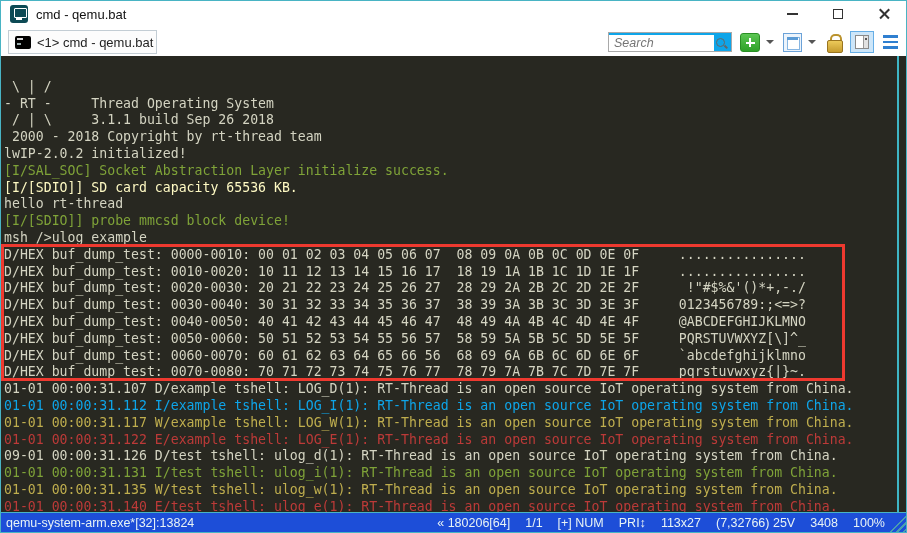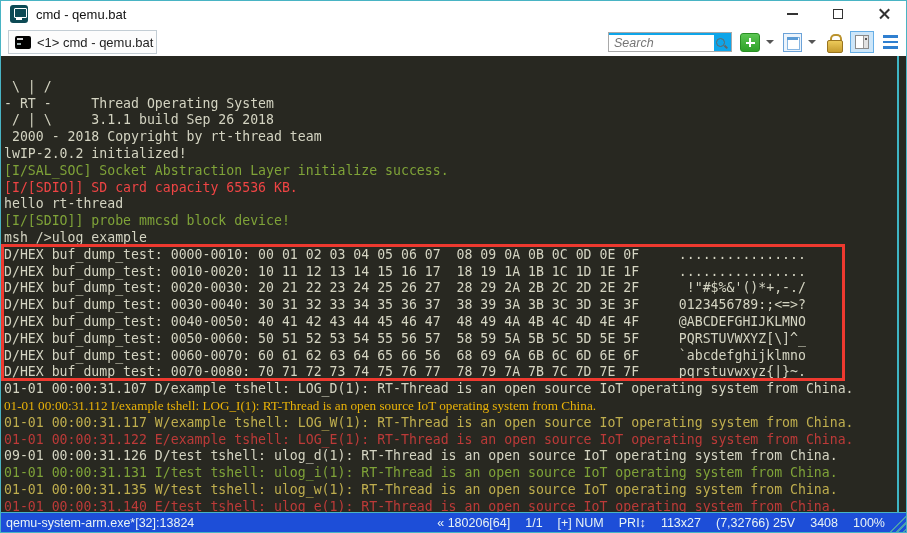--- a/index.html
+++ b/index.html
@@ -114,34 +114,34 @@
 </div>
 
 <div class="terminal">
     <div class="tline" style="color: rgb(212, 212, 194);"></div>
     <div class="tline" style="color: rgb(212, 212, 194);"> \ | /</div>
     <div class="tline" style="color: rgb(212, 212, 194);">- RT -     Thread Operating System</div>
     <div class="tline" style="color: rgb(212, 212, 194);"> / | \     3.1.1 build Sep 26 2018</div>
     <div class="tline" style="color: rgb(212, 212, 194);"> 2000 - 2018 Copyright by rt-thread team</div>
     <div class="tline" style="color: rgb(212, 212, 194);">lwIP-2.0.2 initialized!</div>
     <div class="tline" style="color: rgb(127, 163, 56);">[I/SAL_SOC] Socket Abstraction Layer initialize success.</div>
-    <div class="tline" style="color: #ef4444;">[I/[SDIO]] SD card capacity 65536 KB.</div>
+    <div class="tline" style="color: #fef9c3;">[I/[SDIO]] SD card capacity 65536 KB.</div>
     <div class="tline" style="color: rgb(212, 212, 194);">hello rt-thread</div>
     <div class="tline" style="color: rgb(127, 163, 56);">[I/[SDIO]] probe mmcsd block device!</div>
     <div class="tline" style="color: rgb(212, 212, 194);">msh /&gt;ulog example</div>
     <div class="tline" style="color: rgb(212, 212, 194);">D/HEX buf_dump_test: 0000-0010: 00 01 02 03 04 05 06 07  08 09 0A 0B 0C 0D 0E 0F     ................</div>
     <div class="tline" style="color: rgb(212, 212, 194);">D/HEX buf_dump_test: 0010-0020: 10 11 12 13 14 15 16 17  18 19 1A 1B 1C 1D 1E 1F     ................</div>
     <div class="tline" style="color: rgb(212, 212, 194);">D/HEX buf_dump_test: 0020-0030: 20 21 22 23 24 25 26 27  28 29 2A 2B 2C 2D 2E 2F      !"#$%&amp;'()*+,-./</div>
     <div class="tline" style="color: rgb(212, 212, 194);">D/HEX buf_dump_test: 0030-0040: 30 31 32 33 34 35 36 37  38 39 3A 3B 3C 3D 3E 3F     0123456789:;&lt;=&gt;?</div>
     <div class="tline" style="color: rgb(212, 212, 194);">D/HEX buf_dump_test: 0040-0050: 40 41 42 43 44 45 46 47  48 49 4A 4B 4C 4D 4E 4F     @ABCDEFGHIJKLMNO</div>
     <div class="tline" style="color: rgb(212, 212, 194);">D/HEX buf_dump_test: 0050-0060: 50 51 52 53 54 55 56 57  58 59 5A 5B 5C 5D 5E 5F     PQRSTUVWXYZ[\]^_</div>
     <div class="tline" style="color: rgb(212, 212, 194);">D/HEX buf_dump_test: 0060-0070: 60 61 62 63 64 65 66 56  68 69 6A 6B 6C 6D 6E 6F     `abcdefghijklmno</div>
     <div class="tline" style="color: rgb(212, 212, 194);">D/HEX buf_dump_test: 0070-0080: 70 71 72 73 74 75 76 77  78 79 7A 7B 7C 7D 7E 7F     pqrstuvwxyz{|}~.</div>
     <div class="tline" style="color: rgb(212, 212, 194);">01-01 00:00:31.107 D/example tshell: LOG_D(1): RT-Thread is an open source IoT operating system from China.</div>
-    <div class="tline" style="color: #eab308; font-family: Liberation Serif, serif;">01-01 00:00:31.112 I/example tshell: LOG_I(1): RT-Thread is an open source IoT operating system from China.</div>
+    <div class="tline" style="color: #0ea5e9;">01-01 00:00:31.112 I/example tshell: LOG_I(1): RT-Thread is an open source IoT operating system from China.</div>
     <div class="tline" style="color: rgb(191, 174, 78);">01-01 00:00:31.117 W/example tshell: LOG_W(1): RT-Thread is an open source IoT operating system from China.</div>
     <div class="tline" style="color: rgb(188, 58, 56);">01-01 00:00:31.122 E/example tshell: LOG_E(1): RT-Thread is an open source IoT operating system from China.</div>
     <div class="tline" style="color: rgb(212, 212, 194);">09-01 00:00:31.126 D/test tshell: ulog_d(1): RT-Thread is an open source IoT operating system from China.</div>
     <div class="tline" style="color: rgb(127, 163, 56);">01-01 00:00:31.131 I/test tshell: ulog_i(1): RT-Thread is an open source IoT operating system from China.</div>
     <div class="tline" style="color: rgb(191, 174, 78);">01-01 00:00:31.135 W/test tshell: ulog_w(1): RT-Thread is an open source IoT operating system from China.</div>
     <div class="tline" style="color: rgb(188, 58, 56);">01-01 00:00:31.140 E/test tshell: ulog_e(1): RT-Thread is an open source IoT operating system from China.</div>
   </div>
 <div class="term-border"></div>
 <div class="term-rightbg"></div>
 <div class="hlbox" style="border-color: rgb(238, 57, 47);"></div>

